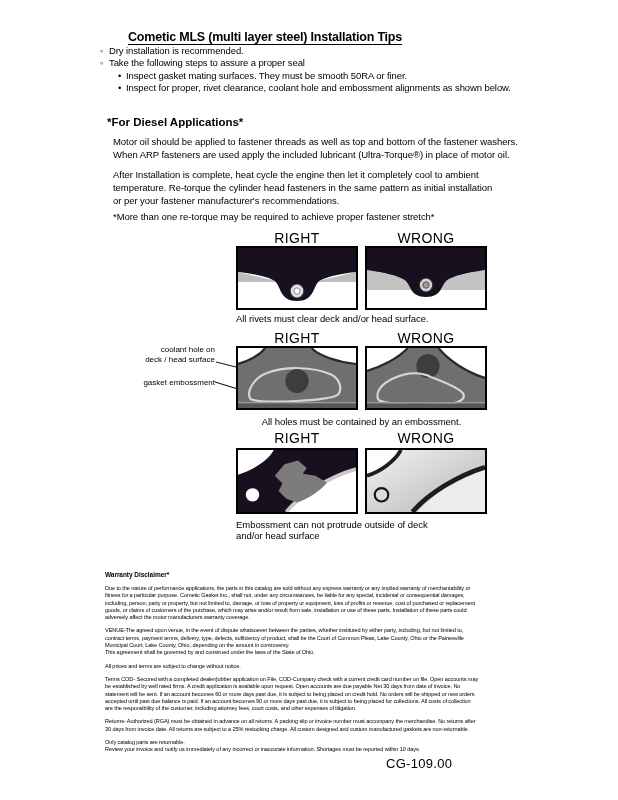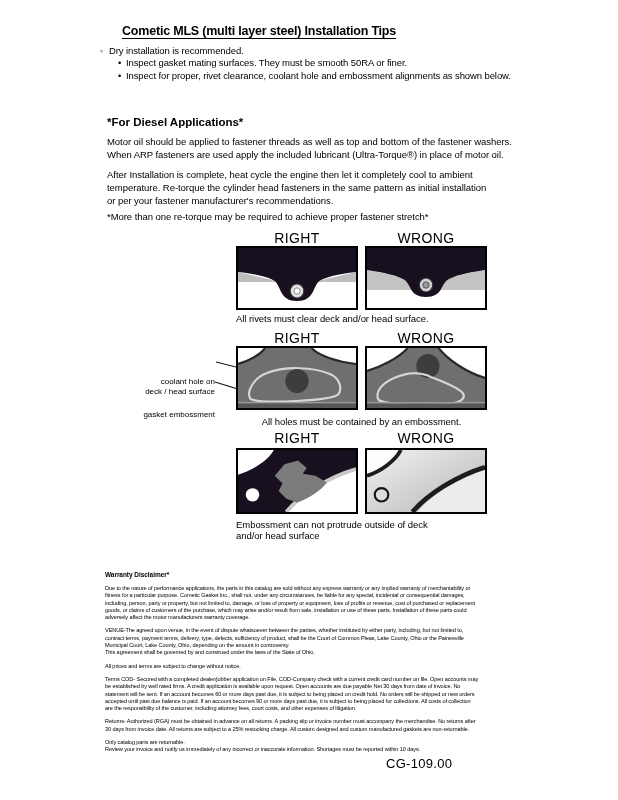--- a/index.html
+++ b/index.html
@@ -3,53 +3,54 @@
 <meta charset="utf-8">
 <style>
   html,body{margin:0;padding:0;}
   body{
     width:618px;height:800px;position:relative;overflow:hidden;
     background:#ffffff;color:#000;
     font-family:"Liberation Sans", sans-serif;
     -webkit-text-size-adjust:none;
   }
   .title{
-    position:absolute;left:118px;top:20px;margin:4px;
+    position:absolute;left:118px;top:20px;margin:10px;
     font-size:12.5px;font-weight:bold;letter-spacing:-0.2px;
     text-decoration:underline;text-underline-offset:3px;
   }
   .tips{position:absolute;left:100px;top:45px;width:460px;font-size:9.5px;letter-spacing:-0.1px;}
   .tip{position:relative;line-height:12.4px;padding-left:9px;}
   .tip::before{content:"\25E6";position:absolute;left:0;top:0;}
   .tip.sub{padding-left:26px;}
   .tip.sub::before{content:"\2022";left:18px;}
   .diesel-heading{position:absolute;left:107px;top:116px;margin:0;font-size:11.5px;font-weight:bold;}
-  .body-para{position:absolute;left:107px;width:460px;margin:0;font-size:9.5px;line-height:13px;white-space:pre-line;letter-spacing:-0.05px;}
+  .body-para{position:absolute;left:113px;width:460px;margin:0;font-size:9.5px;line-height:13px;white-space:pre-line;letter-spacing:-0.05px;}
   .p1{top:135px}.p2{top:168px}.p3{top:210px}
   .dg-label{position:absolute;width:122px;text-align:center;font-size:14px;letter-spacing:0.4px;}
   .dbox{position:absolute;width:122px;border:2px solid #000;background:#fff;box-sizing:border-box;}
   .dbox svg{display:block;width:100%;height:100%;}
   .dg-caption{position:absolute;font-size:9.5px;line-height:11px;white-space:pre-line;letter-spacing:-0.05px;}
   .dg-caption.center{text-align:center;}
-  .callout{position:absolute;left:95px;width:120px;text-align:right;font-size:8px;line-height:10px;white-space:pre-line;margin-top:32px;}
+  .callout{position:absolute;left:95px;width:120px;text-align:right;font-size:8px;line-height:10px;white-space:pre-line;}
   .leader-svg{position:absolute;left:210px;top:350px;width:90px;height:50px;}
   .disclaimer{position:absolute;left:105px;top:571px;width:415px;}
   .disc-heading{font-size:6.5px;font-weight:bold;margin:0 0 7px 0;letter-spacing:-0.05px;}
   .disc-para{font-size:5.6px;line-height:7.3px;margin:0 0 6px 0;white-space:pre-line;letter-spacing:-0.1px;}
   .page-code{position:absolute;left:386px;top:756px;font-size:13px;letter-spacing:0.3px;text-align:center;}
 </style>
 </head>
 <body>
 
 <div>
 
   <h1 class="title">Cometic MLS (multi layer steel) Installation Tips</h1>
 
   <div class="tips">
     <div class="tip">Dry installation is recommended.</div>
+    <div class="tip">Take the following steps to assure a proper seal</div>
     <div class="tip sub">Inspect gasket mating surfaces.  They must be smooth 50RA or finer.</div>
     <div class="tip sub">Inspect for proper, rivet clearance, coolant hole and embossment alignments as shown below.</div>
   </div>
 
   <h2 class="diesel-heading">*For Diesel Applications*</h2>
   <p class="body-para p1">Motor oil should be applied to fastener threads as well as top and bottom of the fastener washers.
 When ARP fasteners are used apply the included lubricant (Ultra-Torque®) in place of motor oil.</p>
   <p class="body-para p2">After Installation is complete, heat cycle the engine then let it completely cool to ambient
 temperature. Re-torque the cylinder head fasteners in the same pattern as initial installation
 or per your fastener manufacturer's recommendations.</p>

